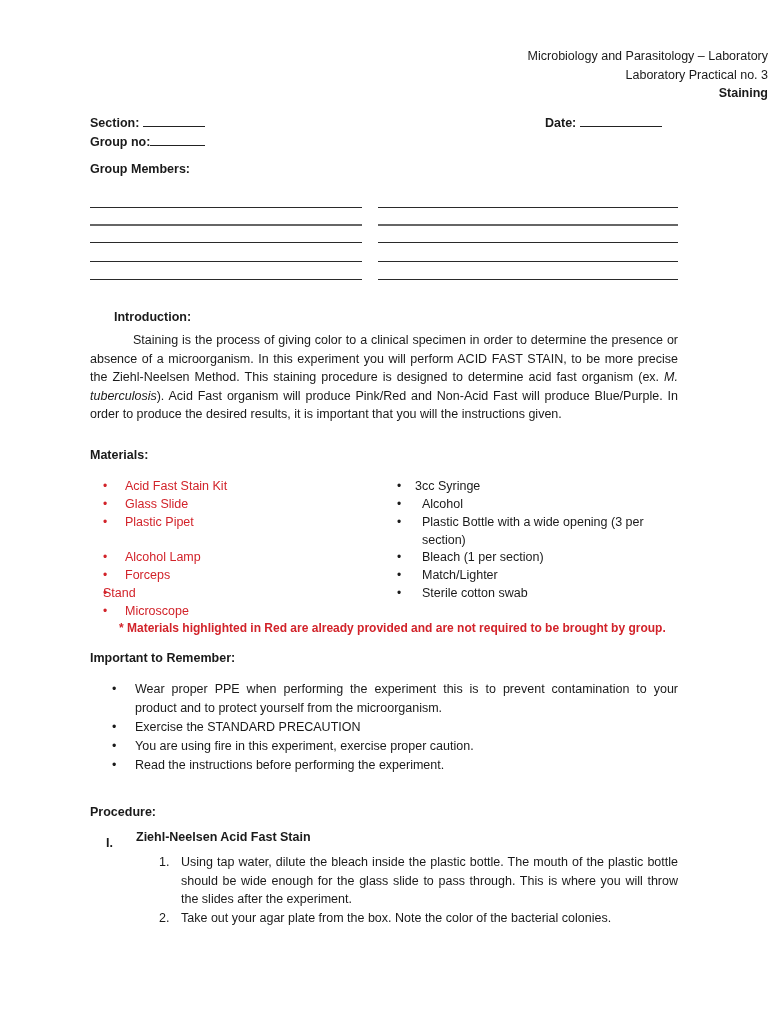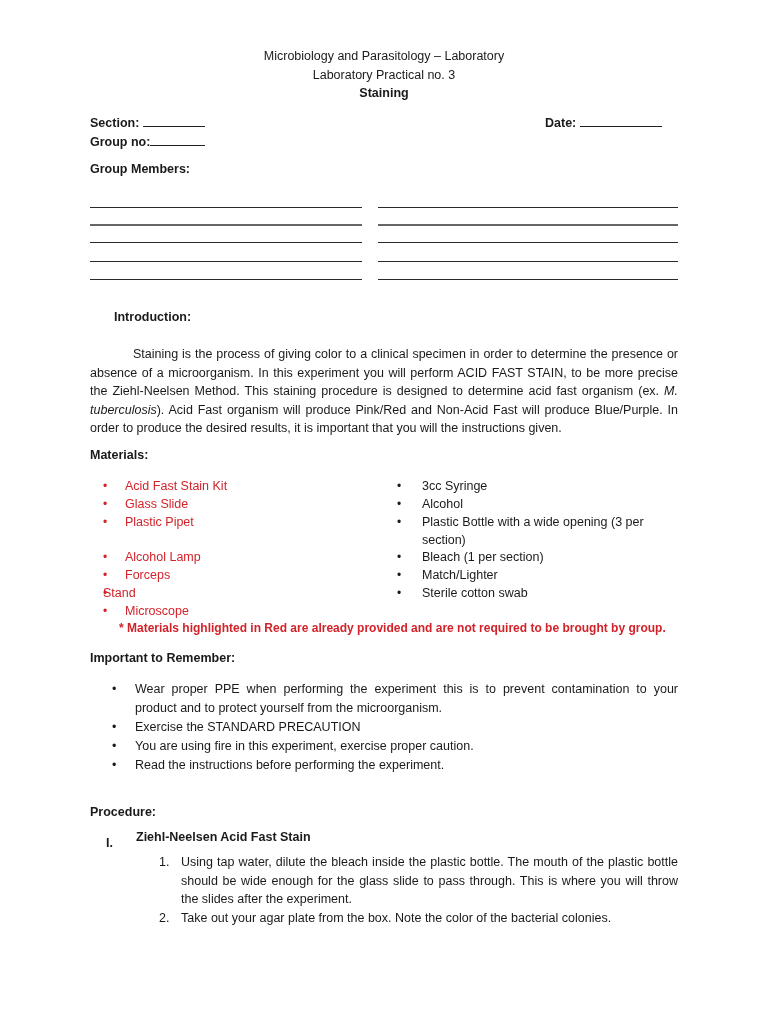--- a/index.html
+++ b/index.html
@@ -2,21 +2,21 @@
 <html><head>
 <meta charset="utf-8">
 <style>
   html, body { margin: 0; padding: 0; background: #ffffff; }
   body {
     width: 768px; height: 1024px; position: relative; overflow: hidden;
     font-family: "Liberation Sans", sans-serif; color: #1a1a1a;
     font-size: 12.5px;
   }
   .abs { position: absolute; }
-  .center { left: 0; width: 768px; text-align: center; }
+  .center { left: 0; width: 768px; text-align: right; }
   .bold { font-weight: bold; }
   .title-line { font-size: 12.5px; line-height: 18px; }
   .fieldline { font-weight: bold; font-size: 12.5px; }
   .uline { display: inline-block; border-bottom: 1.2px solid #222; height: 12px; vertical-align: baseline; }
   .member-line { position: absolute; height: 0; border-top: 1.4px solid #2a2a2a; }
   .member-line.grey { border-top: 2px solid #666; }
   .para { left: 90px; width: 588px; line-height: 18.5px; text-align: justify; font-size: 12.5px; }
   .para .indent { display: inline-block; width: 43px; }
   .mat { font-size: 12.5px; line-height: 18px; }
   .mat .dot { position: absolute; left: 0; top: 0; font-size: 12px; }
@@ -52,38 +52,38 @@
   <div class="member-line grey" style="left:378px; width:300px; top:224px;"></div>
   <div class="member-line" style="left:90px; width:272px; top:242px;"></div>
   <div class="member-line" style="left:378px; width:300px; top:242px;"></div>
   <div class="member-line" style="left:90px; width:272px; top:261px;"></div>
   <div class="member-line" style="left:378px; width:300px; top:261px;"></div>
   <div class="member-line" style="left:90px; width:272px; top:279px;"></div>
   <div class="member-line" style="left:378px; width:300px; top:279px;"></div>
 </div>
 
 <div class="abs bold" style="left:90px; top:310px;margin-left:24px;">Introduction:</div>
-<div class="abs para" style="top:345px;">
+<div class="abs para" style="top:331px;">
   <span class="indent"></span><span>Staining is the process of giving color to a clinical specimen in order to determine the presence or absence of a microorganism. In this experiment you will perform ACID FAST STAIN, to be more precise the Ziehl-Neelsen Method. This staining procedure is designed to determine acid fast organism (ex. </span><i>M. tuberculosis</i><span>). Acid Fast organism will produce Pink/Red and Non-Acid Fast will produce Blue/Purple. In order to produce the desired results, it is important that you will the instructions given.</span>
 </div>
 
 <div class="abs bold" style="left:90px; top:448px;">Materials:</div>
 
 <div class="abs mat red" style="left:103px; top:477px; width:280px; height:150px;">
   <div class="li-row" style="top:0px;  left:0; width:270px;"><span class="dot">•</span><span style="margin-left:22px;">Acid Fast Stain Kit</span></div>
   <div class="li-row" style="top:18px; left:0; width:270px;"><span class="dot">•</span><span style="margin-left:22px;">Glass Slide</span></div>
   <div class="li-row" style="top:36px; left:0; width:270px;"><span class="dot">•</span><span style="margin-left:22px;">Plastic Pipet</span></div>
   <div class="li-row" style="top:71px; left:0; width:270px;"><span class="dot">•</span><span style="margin-left:22px;">Alcohol Lamp</span></div>
   <div class="li-row" style="top:89px; left:0; width:270px;"><span class="dot">•</span><span style="margin-left:22px;">Forceps</span></div>
   <div class="li-row" style="top:107px; left:0; width:270px;"><span class="dot">•</span><span style="">Stand</span></div>
   <div class="li-row" style="top:125px; left:0; width:270px;"><span class="dot">•</span><span style="margin-left:22px;">Microscope</span></div>
 </div>
 
 <div class="abs mat" style="left:397px; top:477px; width:300px; height:130px;">
-  <div class="li-row" style="top:0px; left:0; width:300px;"><span class="dot">•</span><span style="margin-left:25px;text-align:center;">3cc Syringe</span></div>
+  <div class="li-row" style="top:0px; left:0; width:300px;"><span class="dot">•</span><span style="margin-left:18px;text-align:center;">3cc Syringe</span></div>
   <div class="li-row" style="top:18px; left:0; width:300px;"><span class="dot">•</span><span style="margin-left:25px;">Alcohol</span></div>
   <div class="li-row" style="top:36px; left:0; width:300px;"><span class="dot">•</span><span style="margin-left:25px;">Plastic Bottle with a wide opening (3 per</span><br><span style="margin-left:25px;">section)</span></div>
   <div class="li-row" style="top:71px; left:0; width:300px;"><span class="dot">•</span><span style="margin-left:25px;">Bleach (1 per section)</span></div>
   <div class="li-row" style="top:89px; left:0; width:300px;"><span class="dot">•</span><span style="margin-left:25px;">Match/Lighter</span></div>
   <div class="li-row" style="top:107px; left:0; width:300px;"><span class="dot">•</span><span style="margin-left:25px;">Sterile cotton swab</span></div>
 </div>
 
 <div class="abs bold red" style="left:119px; top:621px; font-size:12px; white-space:nowrap;">*  Materials highlighted in Red are already provided and are not required to be brought by group.</div>
 
 <div class="abs bold" style="left:90px; top:651px;">Important to Remember:</div>

